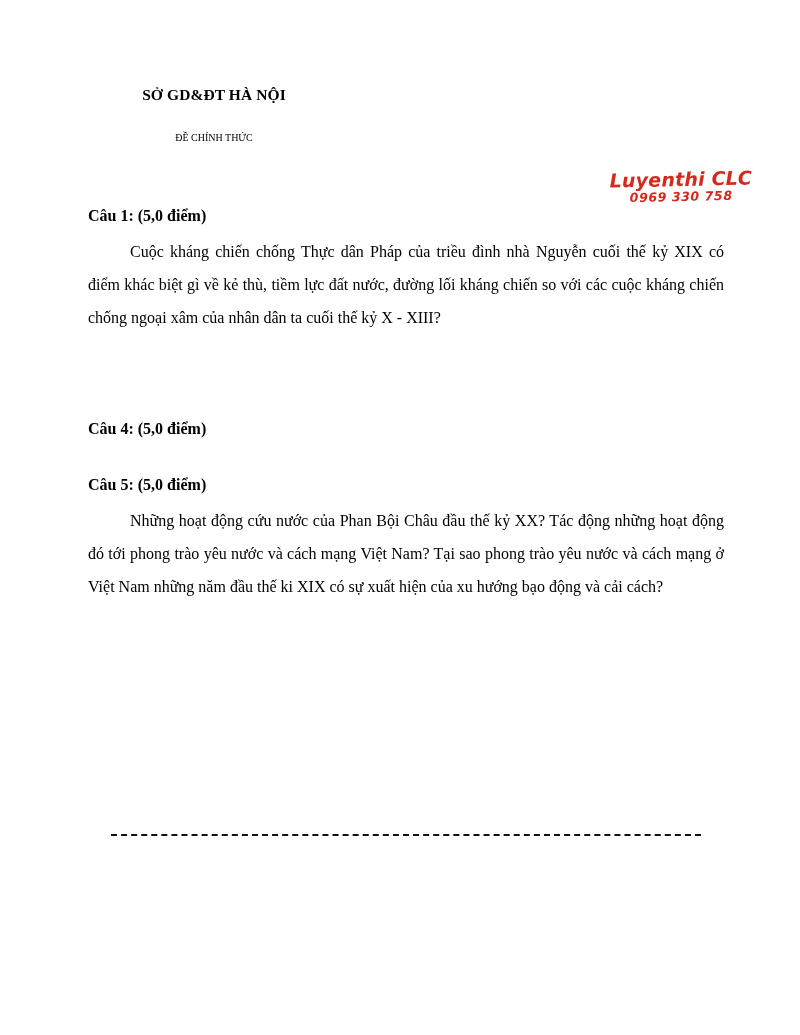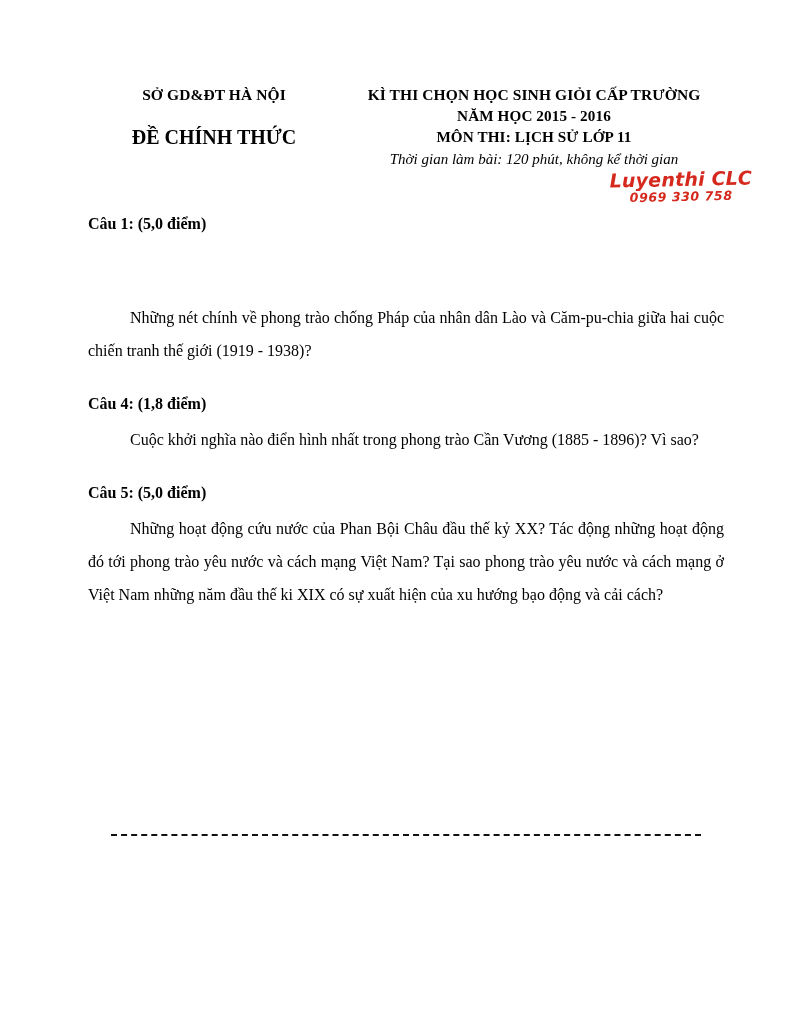--- a/index.html
+++ b/index.html
@@ -46,22 +46,22 @@
     font-weight: bold;
     font-size: 15.5px;
     line-height: 21px;
     letter-spacing: 0.1px;
     white-space: nowrap;
   }
   .hdr-line.sub {
     font-size: 15.2px;
   }
   .official {
-    font-weight: bold;
-    font-size: 20px;
+    font-weight: normal;
+    font-size: 10px;
     line-height: 21px;
     margin-top: 22px;
   }
   .duration {
     font-style: italic;
     font-size: 15px;
     line-height: 22px;
     margin-top: 1px;
     white-space: nowrap;
   }
@@ -92,21 +92,21 @@
     font-size: 12.5px;
     letter-spacing: 0.6px;
     margin-top: 2px;
     white-space: nowrap;
   }
 
   
   .content {
     position: absolute;
     left: 88px;
-    top: 197px;
+    top: 189px;
     width: 636px;
   }
   .question-block {
     margin-bottom: 0;
   }
   .q-title {
     font-weight: bold;
     font-size: 16px;
     line-height: 22px;
     margin: 0 0 8px 0;
@@ -146,56 +146,49 @@
 
 <div class="page">
 
   <div class="doc-header">
 
     <div class="header-left">
       <div class="hdr-line">SỞ GD&amp;ĐT HÀ NỘI</div>
       <div class="official">ĐỀ CHÍNH THỨC</div>
     </div>
 
-    <div class="header-right">
-      <div class="hdr-line">KÌ THI CHỌN HỌC SINH GIỎI CẤP TRƯỜNG</div>
-      <div class="hdr-line sub">NĂM HỌC 2015 - 2016</div>
-      <div class="hdr-line sub">MÔN THI: LỊCH SỬ LỚP 11</div>
-      <div class="duration">Thời gian làm bài: 120 phút, không kể thời gian</div>
-    </div>
 
   </div>
 
   <div class="logo-block">
     <div class="logo-main">Luyenthi CLC</div>
     <div class="logo-phone">0969 330 758</div>
   </div>
 
   <div class="content">
 
     <div class="question-block">
       <p class="q-title">Câu 1: (5,0 điểm)</p>
+      <p class="q-body">Cuộc kháng chiến chống Thực dân Pháp của triều đình nhà Nguyễn cuối thế kỷ XIX có điểm khác biệt gì về kẻ thù, tiềm lực đất nước, đường lối kháng chiến so với các cuộc kháng chiến chống ngoại xâm của nhân dân ta cuối thế kỷ X - XIII?</p>
     </div>
 
     <div class="gap-lg"></div>
 
     <div class="question-block">
     </div>
 
     <div class="gap-lg"></div>
 
     <div class="question-block">
-      <p class="q-body">Những nét chính về phong trào chống Pháp của nhân dân Lào và Căm-pu-chia giữa hai cuộc chiến tranh thế giới (1919 - 1938)?</p>
     </div>
 
     <div class="gap-md"></div>
 
     <div class="question-block">
-      <p class="q-title">Câu 4: (1,8 điểm)</p>
-      <p class="q-body nojustify">Cuộc khởi nghĩa nào điển hình nhất trong phong trào Cần Vương (1885 - 1896)? Vì sao?</p>
+      <p class="q-title">Câu 4: (5,0 điểm)</p>
     </div>
 
     <div class="gap-md"></div>
 
     <div class="question-block">
       <p class="q-title">Câu 5: (5,0 điểm)</p>
       <p class="q-body">Những hoạt động cứu nước của Phan Bội Châu đầu thế kỷ XX? Tác động những hoạt động đó tới phong trào yêu nước và cách mạng Việt Nam? Tại sao phong trào yêu nước và cách mạng ở Việt Nam những năm đầu thế ki XIX có sự xuất hiện của xu hướng bạo động và cải cách?</p>
     </div>
 
   </div>

